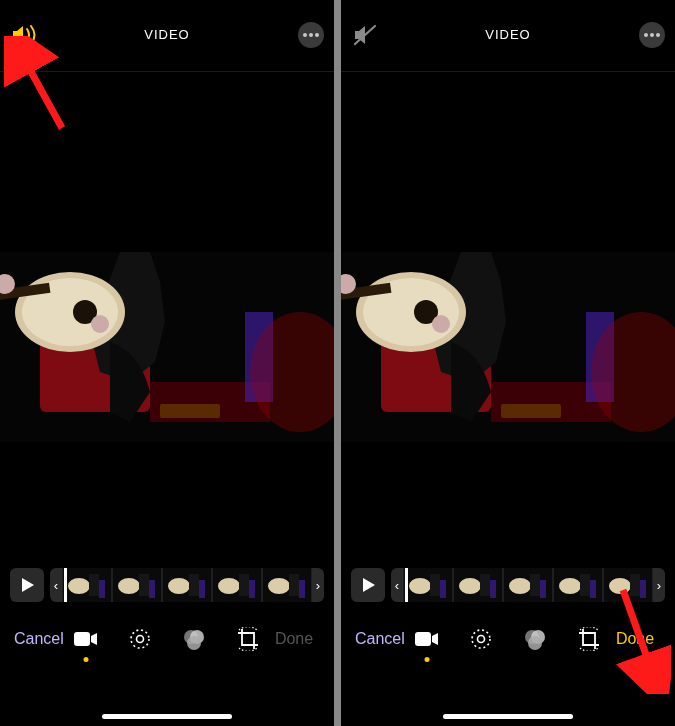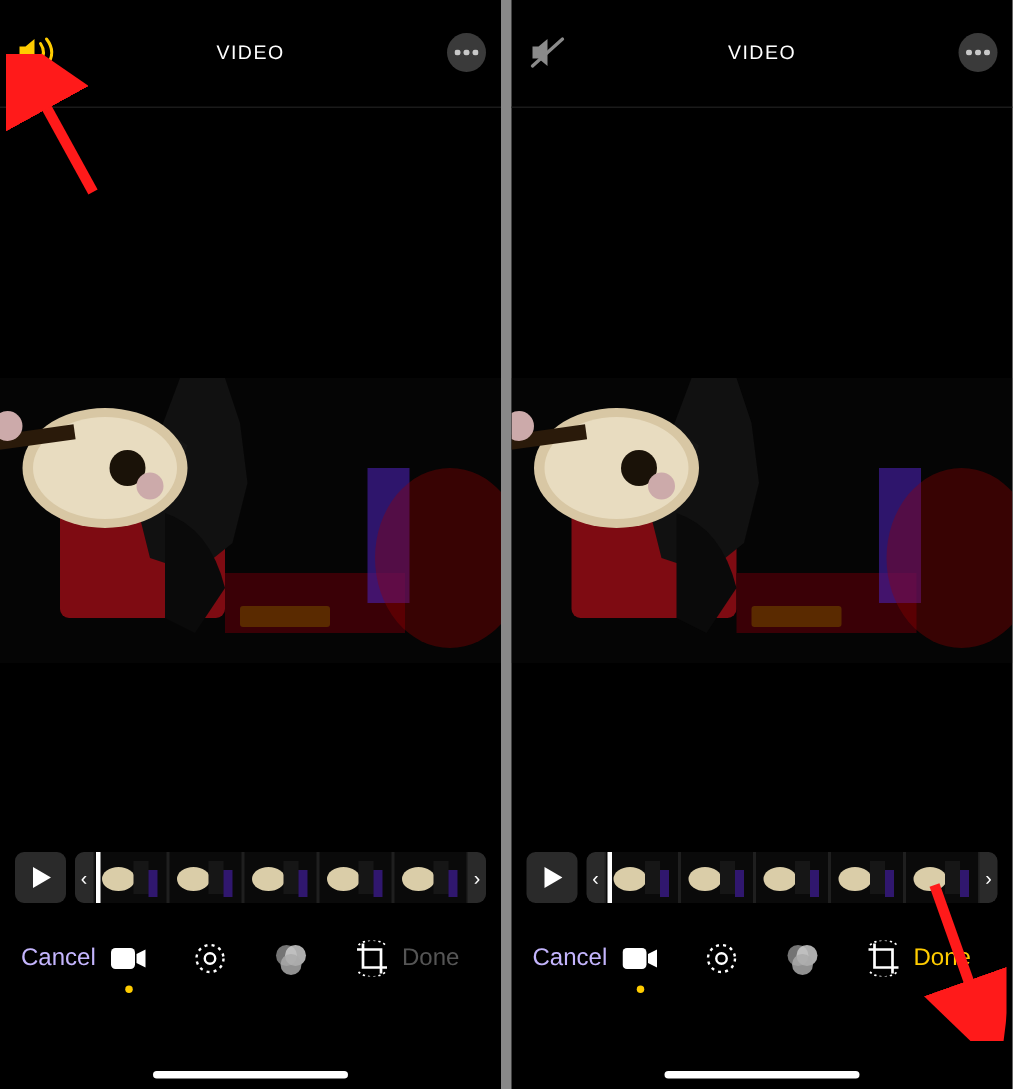--- a/index.html
+++ b/index.html
@@ -130,21 +130,21 @@
     display: flex;
     align-items: center;
     justify-content: space-between;
     padding: 24px 14px 6px 14px;
   }
   .bottombar .side {
     width: 52px;
     font-size: 16px;
   }
   .cancel { color: #c4b5fd; text-align: left; }
-  .done { text-align: left; }
+  .done { text-align: center; }
   .done.disabled { color: #555; }
   .done.enabled { color: #ffcc00; }
   .tool-icons {
     display: flex;
     gap: 28px;
     align-items: center;
   }
   .tool-icon {
     width: 26px;
     height: 26px;

